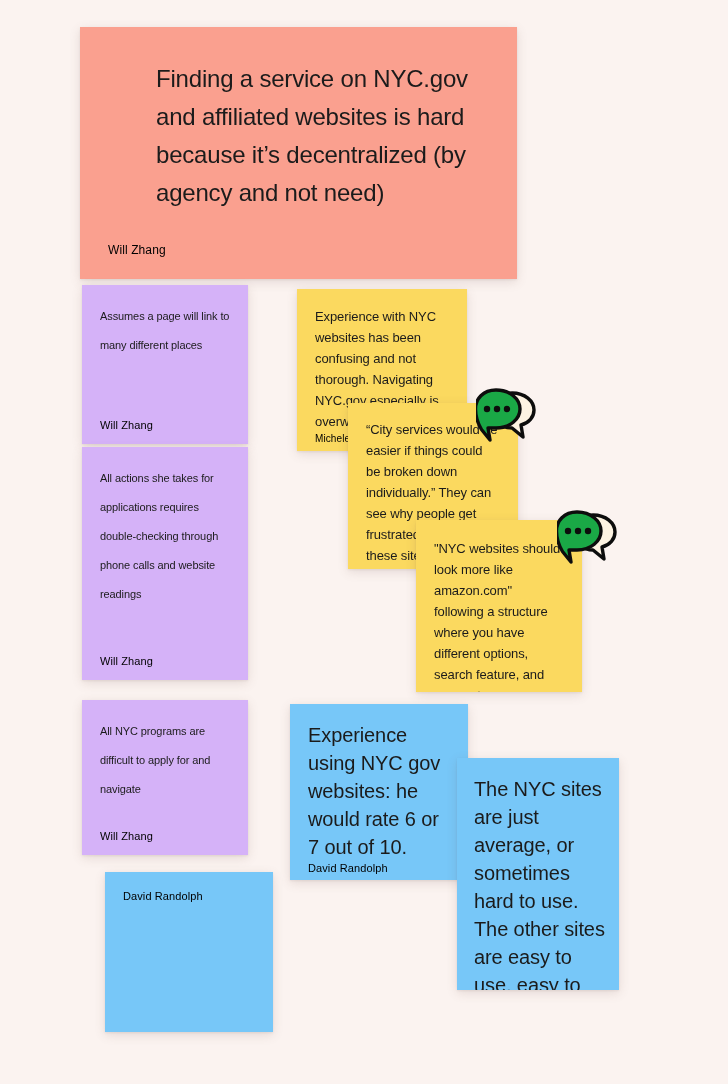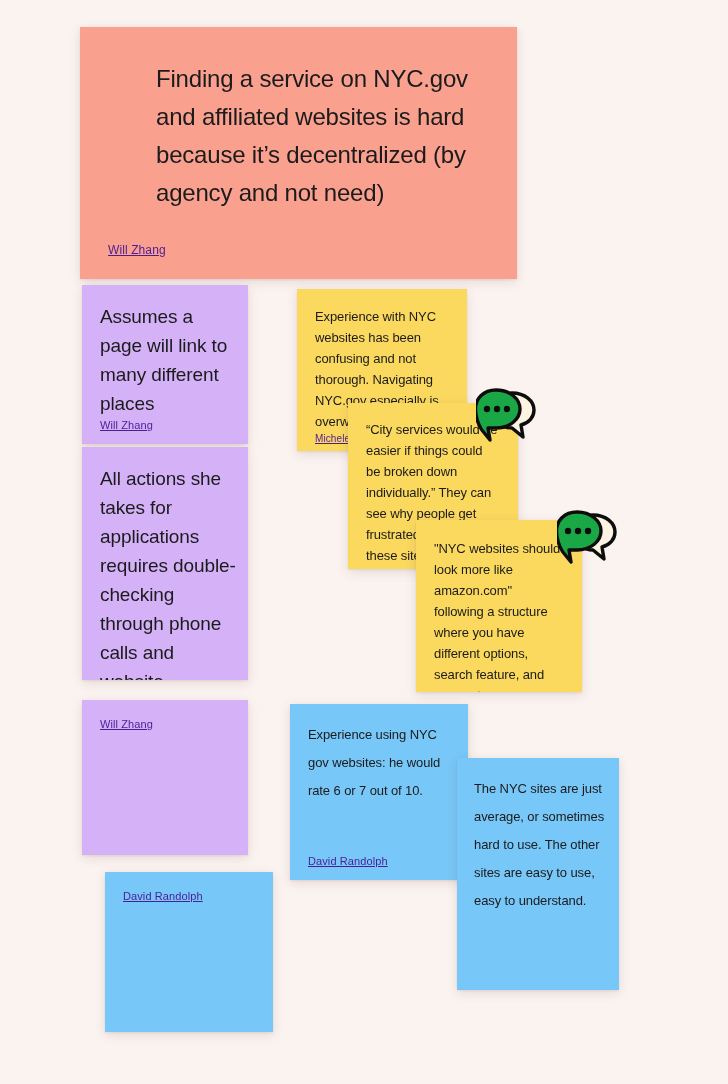--- a/index.html
+++ b/index.html
@@ -28,65 +28,64 @@
     flex-direction: column;
     justify-content: space-between;
     overflow: hidden;
   }
   .note-body {
     color: #1b1b1b;
     white-space: pre-line;
     letter-spacing: -0.1px;
   }
   .note-author {
-    color: #4c1d95;
+    color: #000000;
     font-size: 11px;
     line-height: 14px;
     letter-spacing: 0.1px;
-    text-decoration: underline;
   }
 
   
   .note.pink {
     background: #faa08f;
   }
   .note.pink .note-body {
     font-size: 24px;
     line-height: 38px;
     letter-spacing: -0.2px;
     margin-left: 48px;
   }
   .note.pink .note-author {
     font-size: 12px;
   }
 
   .note.purple {
     background: #d5b2f8;
   }
   .note.purple .note-body {
-    font-size: 19px;
+    font-size: 11px;
     line-height: 29px;
   }
 
   .note.yellow {
     background: #fbd95f;
   }
   .note.yellow .note-body {
     font-size: 13px;
     line-height: 21px;
   }
   .note.yellow .note-author {
     font-size: 10px;
   }
 
   .note.blue {
     background: #77c7f8;
   }
   .note.blue .note-body {
-    font-size: 13px;
+    font-size: 20px;
     line-height: 28px;
   }
 
   
   .chat-icon {
     position: absolute;
     width: 62px;
     height: 58px;
   }
   .chat-icon svg {
@@ -109,20 +108,21 @@
     <div class="note-body">Assumes a page will link to many different places</div>
     <div class="note-author">Will Zhang</div>
   </div>
 
   <div class="note purple" style="left:82px; top:447px; width:166px; height:233px; padding:17px 11px 12px 18px;gap:23px;">
     <div class="note-body">All actions she takes for applications requires double-checking through phone calls and website readings</div>
     <div class="note-author">Will Zhang</div>
   </div>
 
   <div class="note purple" style="left:82px; top:700px; width:166px; height:155px; padding:17px 18px 12px 18px;">
+    <div class="note-body">All NYC programs are difficult to apply for and navigate</div>
     <div class="note-author">Will Zhang</div>
   </div>
 
   <div class="note yellow" style="left:297px; top:289px; width:170px; height:162px; padding:17px 18px 11px 18px;">
     <div class="note-body">Experience with NYC websites has been confusing and not thorough. Navigating NYC.gov especially is overwhelming.</div>
     <div class="note-author">Michele</div>
   </div>
 
   <div class="note yellow" style="left:348px; top:403px; width:170px; height:166px; padding:16px 18px 11px 18px;">
     <div class="note-body">“City services would be easier if things could be broken down individually.” They can see why people get frustrated to navigate these sites and give up.</div>

